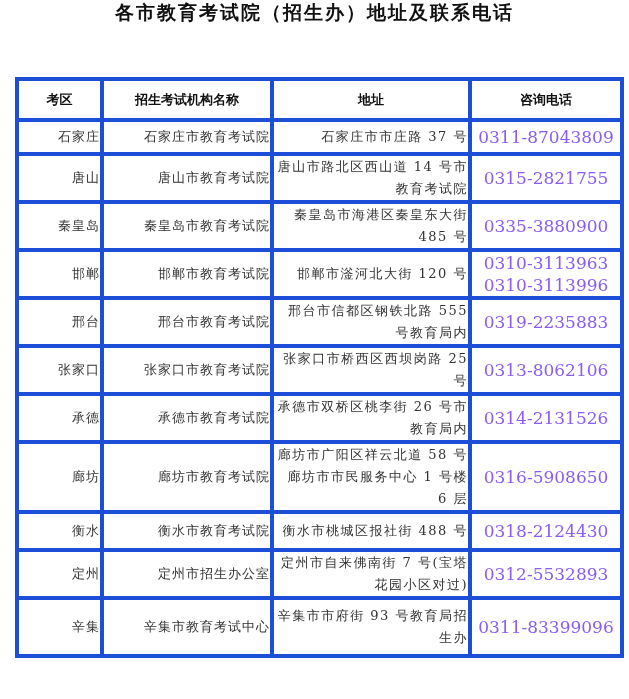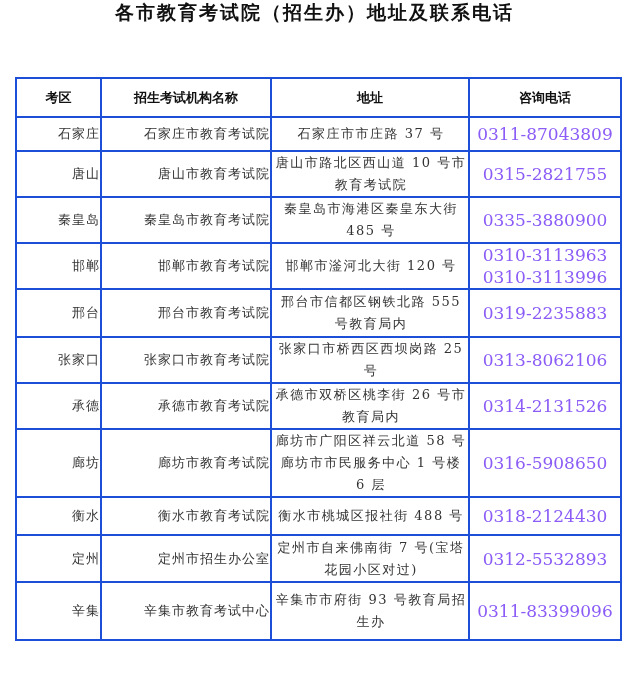--- a/index.html
+++ b/index.html
@@ -2,24 +2,24 @@
 <html><head>
 <meta charset="utf-8">
 <style>
   html, body { margin: 0; padding: 0; background: #ffffff; }
   body { width: 629px; height: 699px; position: relative; overflow: hidden;
          font-family: "DejaVu Serif", "Liberation Serif", serif; color: #222; }
   .title { position: absolute; top: 0; left: 0; width: 629px; text-align: center;
            font-size: 19px; font-weight: bold; letter-spacing: 2px; color: #111; }
   table { position: absolute; left: 15px; top: 77px; width: 605px;
           border-collapse: collapse; table-layout: fixed; }
-  td, th { border: 2px solid #1d4ed8; padding: 0; font-size: 13px; line-height: 22px; }
+  td, th { border: 4px solid #1d4ed8; padding: 0; font-size: 13px; line-height: 22px; }
   th { height: 37px; font-weight: bold; font-size: 13px; text-align: center; color: #111; }
   td.c { text-align: right; letter-spacing: 1px; color: #333; }
-  td.addr { text-align: center; padding-left: 2px; letter-spacing: 1.5px; color: #333; }
+  td.addr { text-align: right; padding-left: 2px; letter-spacing: 1.5px; color: #333; }
   td.tel { text-align: center; color: #8b5cf6; font-size: 17px; }
   .tel div { line-height: 22px; }
 </style>
 </head>
 <body>
 
 <div class="title">各市教育考试院（招生办）地址及联系电话</div>
 
 <table>
   <colgroup>
@@ -41,21 +41,21 @@
         <td class="c">石家庄</td>
         <td class="c">石家庄市教育考试院</td>
         <td class="addr">石家庄市市庄路 37 号</td>
         <td class="tel">
           <div>0311-87043809</div>
         </td>
       </tr>
       <tr style="height: 46px;">
         <td class="c">唐山</td>
         <td class="c">唐山市教育考试院</td>
-        <td class="addr">唐山市路北区西山道 10 号市教育考试院</td>
+        <td class="addr">唐山市路北区西山道 14 号市教育考试院</td>
         <td class="tel">
           <div>0315-2821755</div>
         </td>
       </tr>
       <tr style="height: 43px;">
         <td class="c">秦皇岛</td>
         <td class="c">秦皇岛市教育考试院</td>
         <td class="addr">秦皇岛市海港区秦皇东大街 485 号</td>
         <td class="tel">
           <div>0335-3880900</div>

